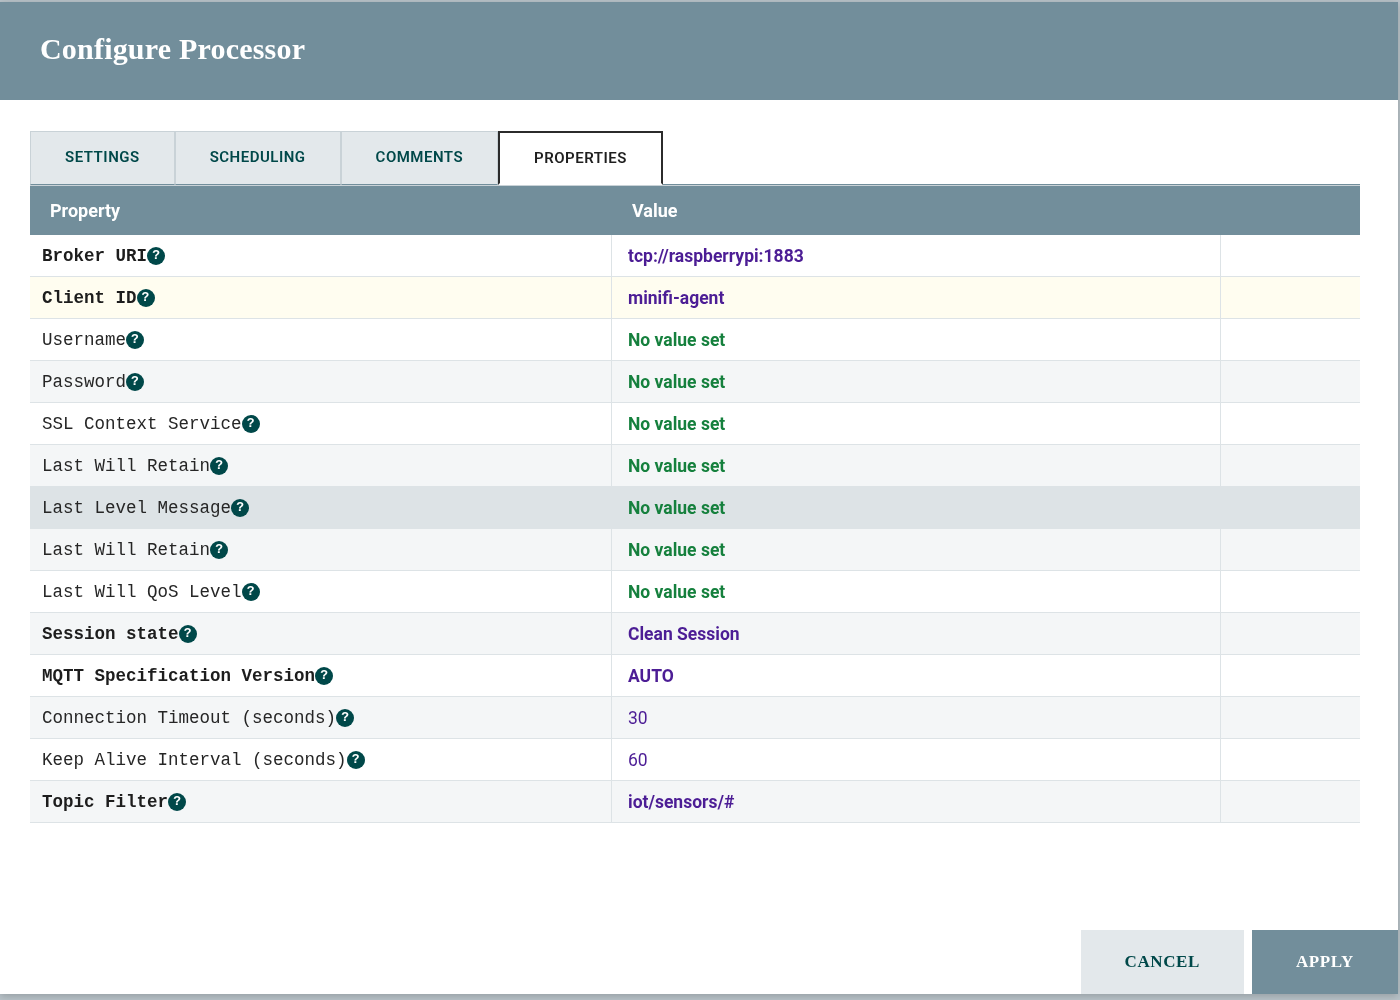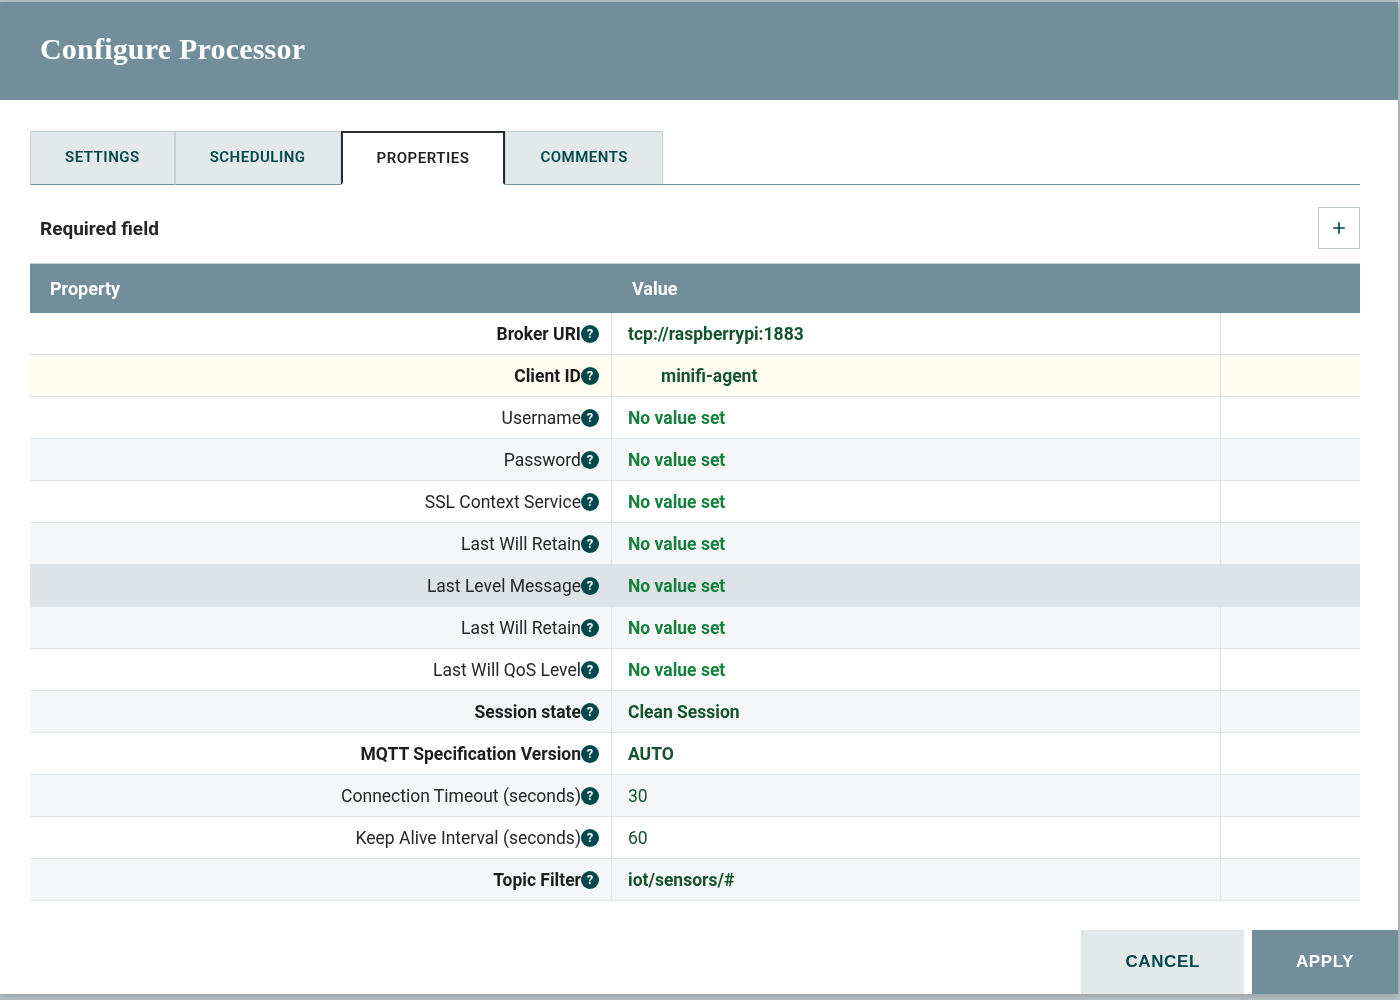--- a/index.html
+++ b/index.html
@@ -109,30 +109,31 @@
     overflow-y: auto;
   }
   .row {
     display: flex;
     align-items: stretch;
     border-bottom: 1px solid #dde3e6;
     font-size: 17.5px;
     min-height: 42px;
   }
   .row.alt { background: #f4f6f7; }
-  .row.highlight { background: #fffdf0; gap: 33px; }
+  .row.highlight { background: #fffdf0; }
   .row.hover { background: #dde3e6; }
   .cell-prop {
     flex: 0 0 582px;
     display: flex;
     align-items: center;
-    justify-content: flex-end;
+    justify-content: flex-start;
     padding: 8px 12px;
     color: #262626;
     border-right: 1px solid #dde3e6;
+    font-family: Liberation Mono, monospace;
   }
   .cell-prop .name { font-weight: 400; }
   .cell-prop .name.bold { font-weight: 700; color: #1d1d1d; }
   .help-icon {
     width: 18px; height: 18px;
     border-radius: 50%;
     background: #004849;
     color: #ffffff;
     font-size: 13px;
     font-weight: 700;
@@ -140,41 +141,42 @@
     align-items: center;
     justify-content: center;
     cursor: pointer;
     flex: 0 0 18px;
   }
   .cell-val {
     flex: 1;
     display: flex;
     align-items: center;
     padding: 8px 16px;
-    color: #14532d;
+    color: #4c1d95;
   }
   .cell-val.bold { font-weight: 700; }
   .cell-val.empty { color: #15803d; font-weight: 700; }
   .cell-act {
     flex: 0 0 140px;
     border-left: 1px solid #dde3e6;
   }
   .dialog-footer {
     display: flex;
     justify-content: flex-end;
     padding: 0;
     border-top: none;
   }
   .footer-btn {
     padding: 22px 44px;
     font-size: 17px;
     font-weight: 600;
     letter-spacing: 0.6px;
     cursor: pointer;
     border: none;
+    font-family: Liberation Serif, serif;
   }
   .btn-cancel { background: #e3e8eb; color: #004849; }
   .btn-apply  { background: #728e9b; color: #ffffff; margin-left: 8px; }
   .bg-noise {
     position:absolute; bottom:0; left:0; right:0; height:20px;
     font-size:11px; color:#8b9399; display:flex; gap:120px; padding-left:740px;
     pointer-events:none;
   }
 </style>
 </head>
@@ -191,32 +193,24 @@
 
     <div class="dialog-header">
       <h1 class="dialog-title">Configure Processor</h1>
     </div>
 
     <div class="dialog-body">
 
       <div class="tabs" id="tabs">
           <div class="tab">SETTINGS</div>
           <div class="tab">SCHEDULING</div>
+          <div class="tab">COMMENTS</div>
           <div class="tab active">PROPERTIES</div>
-          <div class="tab">COMMENTS</div>
         </div>
 
-      <div class="required-row">
-        <span class="required-label">Required field</span>
-        <div class="add-btn">
-          <svg viewBox="0 0 24 24">
-              <path d="M19 13h-6v6h-2v-6H5v-2h6V5h2v6h6v2z"></path>
-            </svg>
-        </div>
-      </div>
 
       <div class="prop-table">
         <div class="thead">
           <div class="th-prop">Property</div>
           <div class="th-val">Value</div>
         </div>
         <div class="tbody" id="tbody">
             <div class="row">
               <div class="cell-prop">
                 <span class="name bold">Broker URI</span>

